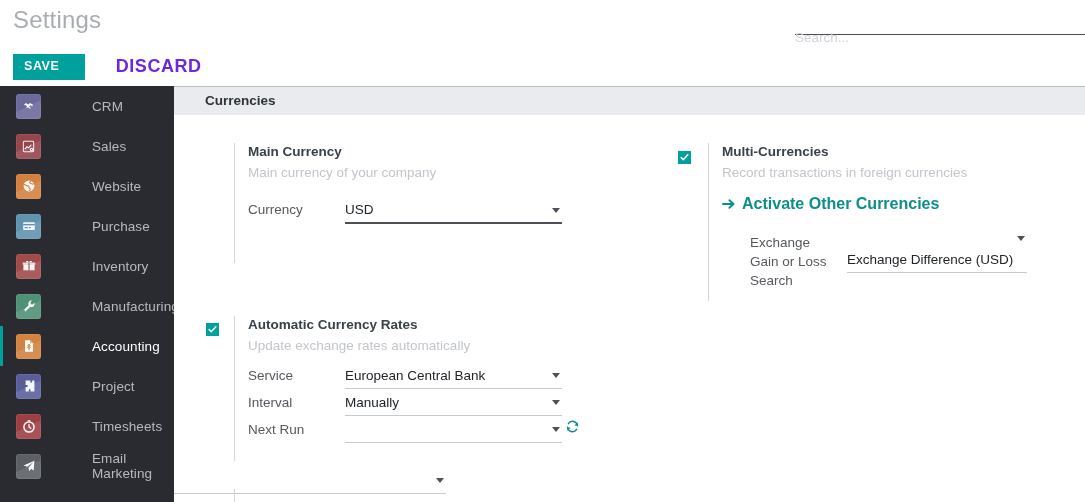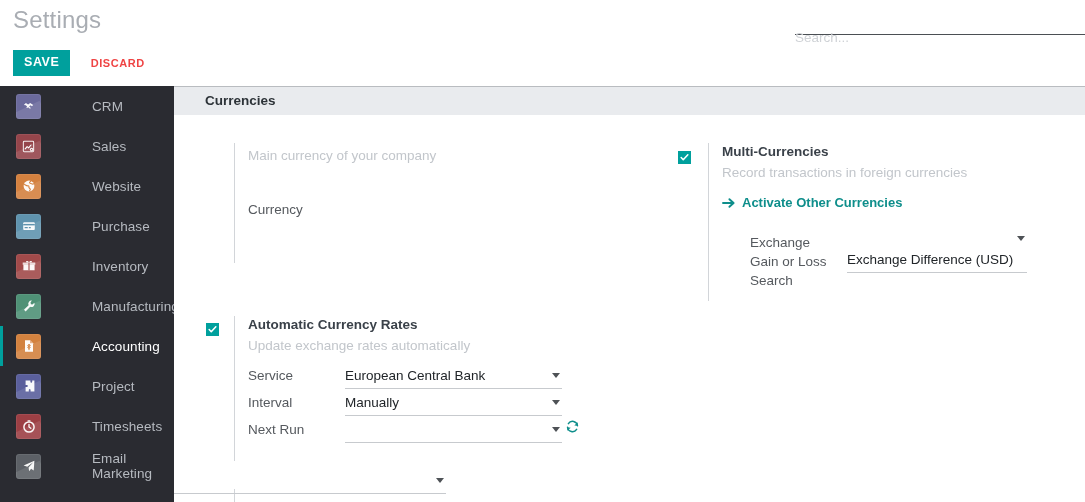--- a/index.html
+++ b/index.html
@@ -33,28 +33,28 @@
     padding: 0;
     margin-top: 16px;
   }
   .search-input::placeholder { color: #cfd2d6; }
 
   .btn-row { position: absolute; left: 13px; top: 50px; height: 27px; }
   .btn-save {
     display: inline-block; vertical-align: middle;
     background: #00a09d; color: #fff; border: 0;
     font-size: 12.5px; font-weight: 700; letter-spacing: .55px;
-    padding: 6px 11px 7px 11px; line-height: 13px; cursor: pointer;
+    padding: 6px 26px 7px 11px; line-height: 13px; cursor: pointer;
     font-family: "Liberation Sans", sans-serif;
   }
   .btn-discard {
     display: inline-block; vertical-align: middle;
-    background: transparent; border: 0; color: #ef4444;
-    font-size: 11px; font-weight: 700; letter-spacing: .55px;
-    margin-left: 14px; cursor: pointer; padding: 6px 2px;
+    background: transparent; border: 0; color: #6d28d9;
+    font-size: 18px; font-weight: 700; letter-spacing: .55px;
+    margin-left: 24px; cursor: pointer; padding: 6px 2px;
     font-family: "Liberation Sans", sans-serif;
   }
 
   
   .sidebar {
     position: absolute; left: 0; top: 86px; width: 174px; height: 416px;
     background: #2a2b31; overflow: hidden;
   }
   .side-item {
     position: relative; display: flex; align-items: center;
@@ -124,21 +124,21 @@
   }
   .uline { border-bottom: 1px solid #c7cace; }
   .uline-strong { border-bottom: 2px solid #4c5055; }
   .caret {
     position: absolute; right: 2px; width: 0; height: 0;
     border-left: 4.5px solid transparent; border-right: 4.5px solid transparent;
     border-top: 5px solid #4e5256;
   }
   .link-row {
     position: absolute; display: flex; align-items: center;
-    color: #0e8e8b; font-size: 13px; font-weight: 700; cursor: pointer;
+    color: #0e8e8b; font-size: 16px; font-weight: 700; cursor: pointer;
   }
   .link-row .arrow { margin-right: 6px; display: flex; }
   .sync-icon { position: absolute; cursor: pointer; }
 </style>
 </head>
 <body>
 
 <div id="app">
 
   <div class="topbar">
@@ -263,25 +263,30 @@
 
   <div class="content">
 
     <div class="section-head">
       <span>Currencies</span>
     </div>
 
     <div class="block" style="left:60px; top:57px; width:340px; height:120px;">
       <div class="block-bar"></div>
       <div class="block-inner">
+        <div class="block-title">Main Currency</div>
         <div class="block-desc">Main currency of your company</div>
       </div>
 
       <div class="frow" style="left:14px; top:57px;">
         <div class="flabel" style="width:97px;">Currency</div>
+        <div class="fctl" style="width:217px;">
+          <div class="fval uline-strong">USD</div>
+          <span class="caret" style="top:8px;"></span>
+        </div>
       </div>
     </div>
 
     <div class="cbx" style="left:504px; top:65px;">
       <svg width="9" height="9" viewBox="0 0 10 10">
           <path d="M1.3 5.1l2.3 2.4L8.7 2" stroke="#fff" stroke-width="1.7" fill="none" stroke-linecap="round" stroke-linejoin="round"></path>
         </svg>
     </div>
 
     <div class="block" style="left:534px; top:57px; width:360px; height:158px;">

